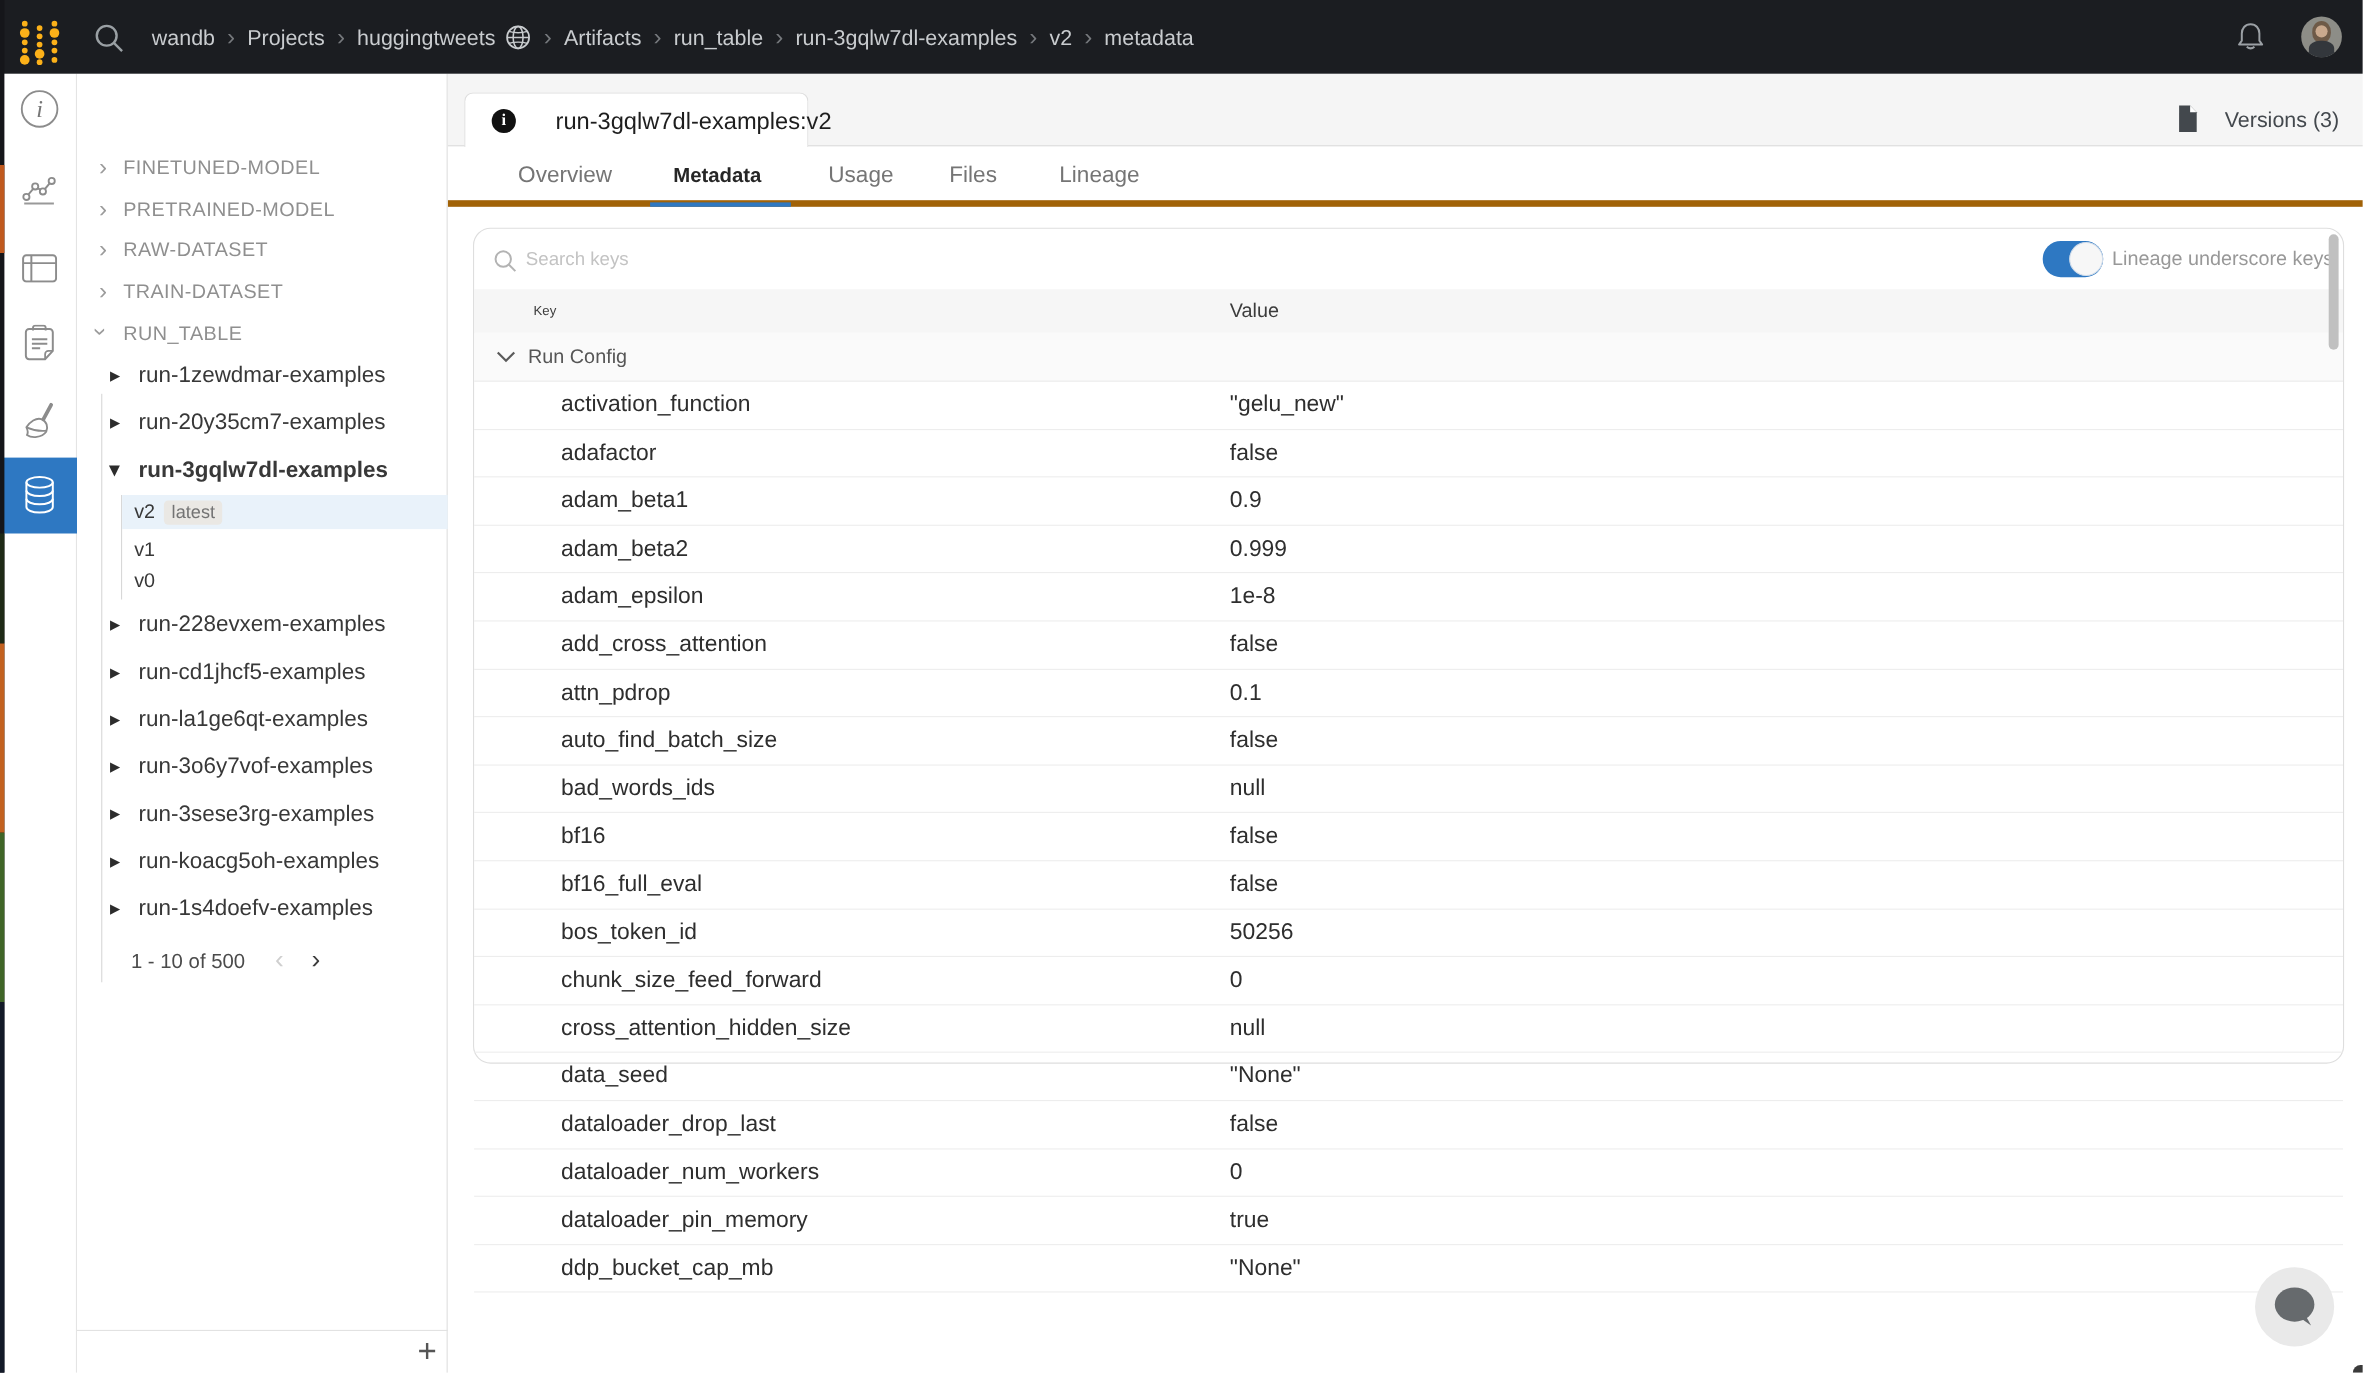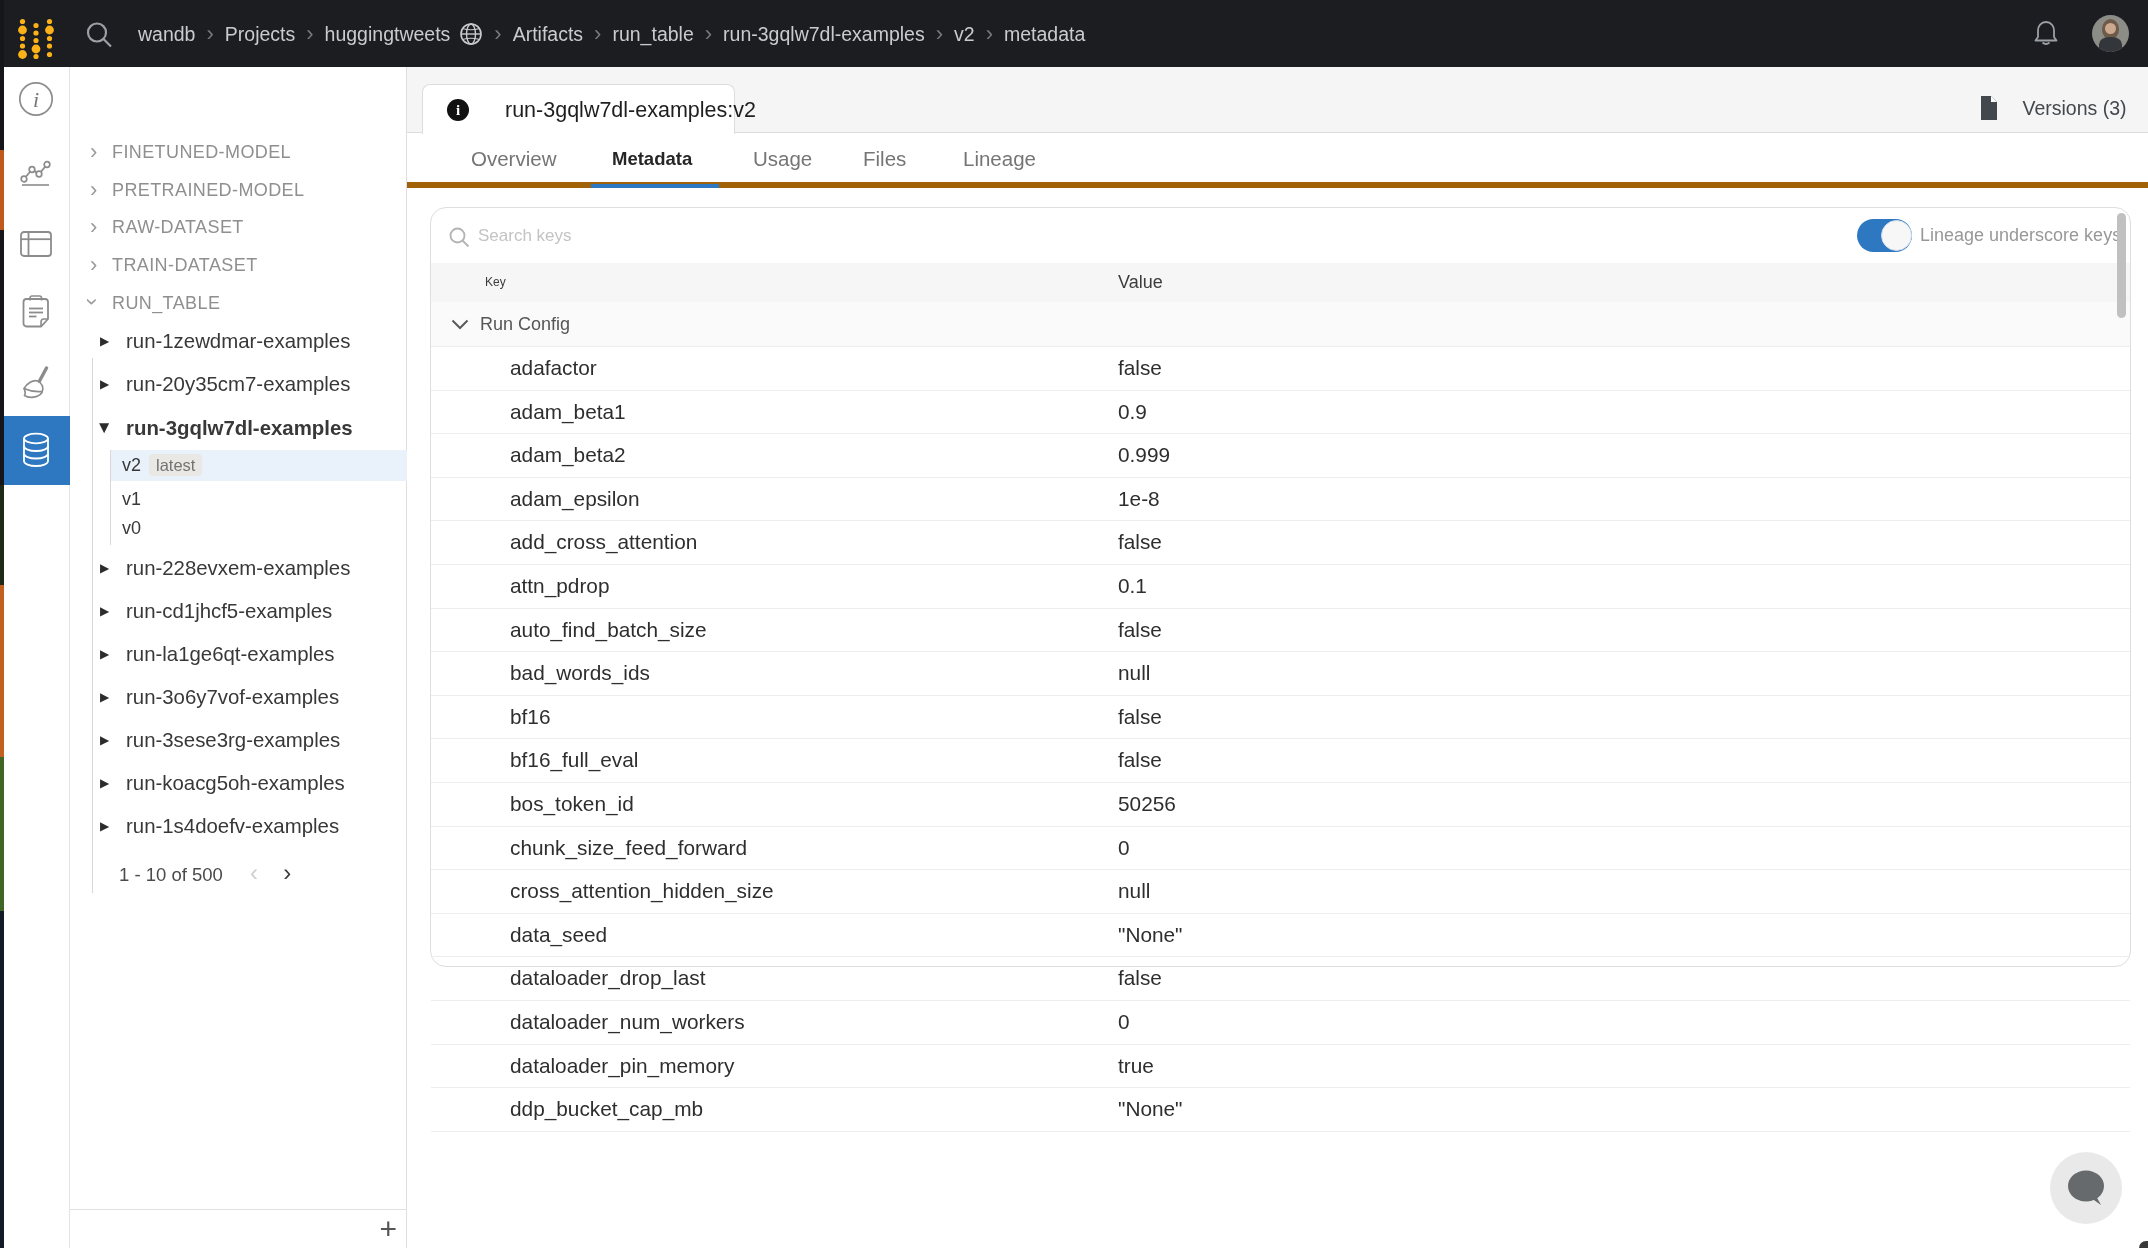--- a/index.html
+++ b/index.html
@@ -213,20 +213,24 @@
 
   <div class="abs" style="left:0;top:94px;width:1699px;height:45px;background:#fafafa;border-bottom:1px solid #ececec;line-height:44px;">
     <svg class="abs" style="left:20px;top:17px;" width="18" height="11" viewBox="0 0 18 11">
           <polyline points="1.5,1.5 9,9 16.5,1.5" fill="none" stroke="#5a5a5a" stroke-width="2"></polyline>
         </svg>
     <span class="abs" style="left:49px;font-size:18px;color:#565656;">Run Config</span>
   </div>
 
   <div class="abs" id="rows" style="left:0;top:139px;width:1699px;">
     <div class="row">
+          <span class="k">activation_function</span>
+          <span class="val">"gelu_new"</span>
+        </div>
+    <div class="row">
           <span class="k">adafactor</span>
           <span class="val">false</span>
         </div>
     <div class="row">
           <span class="k">adam_beta1</span>
           <span class="val">0.9</span>
         </div>
     <div class="row">
           <span class="k">adam_beta2</span>
           <span class="val">0.999</span>

